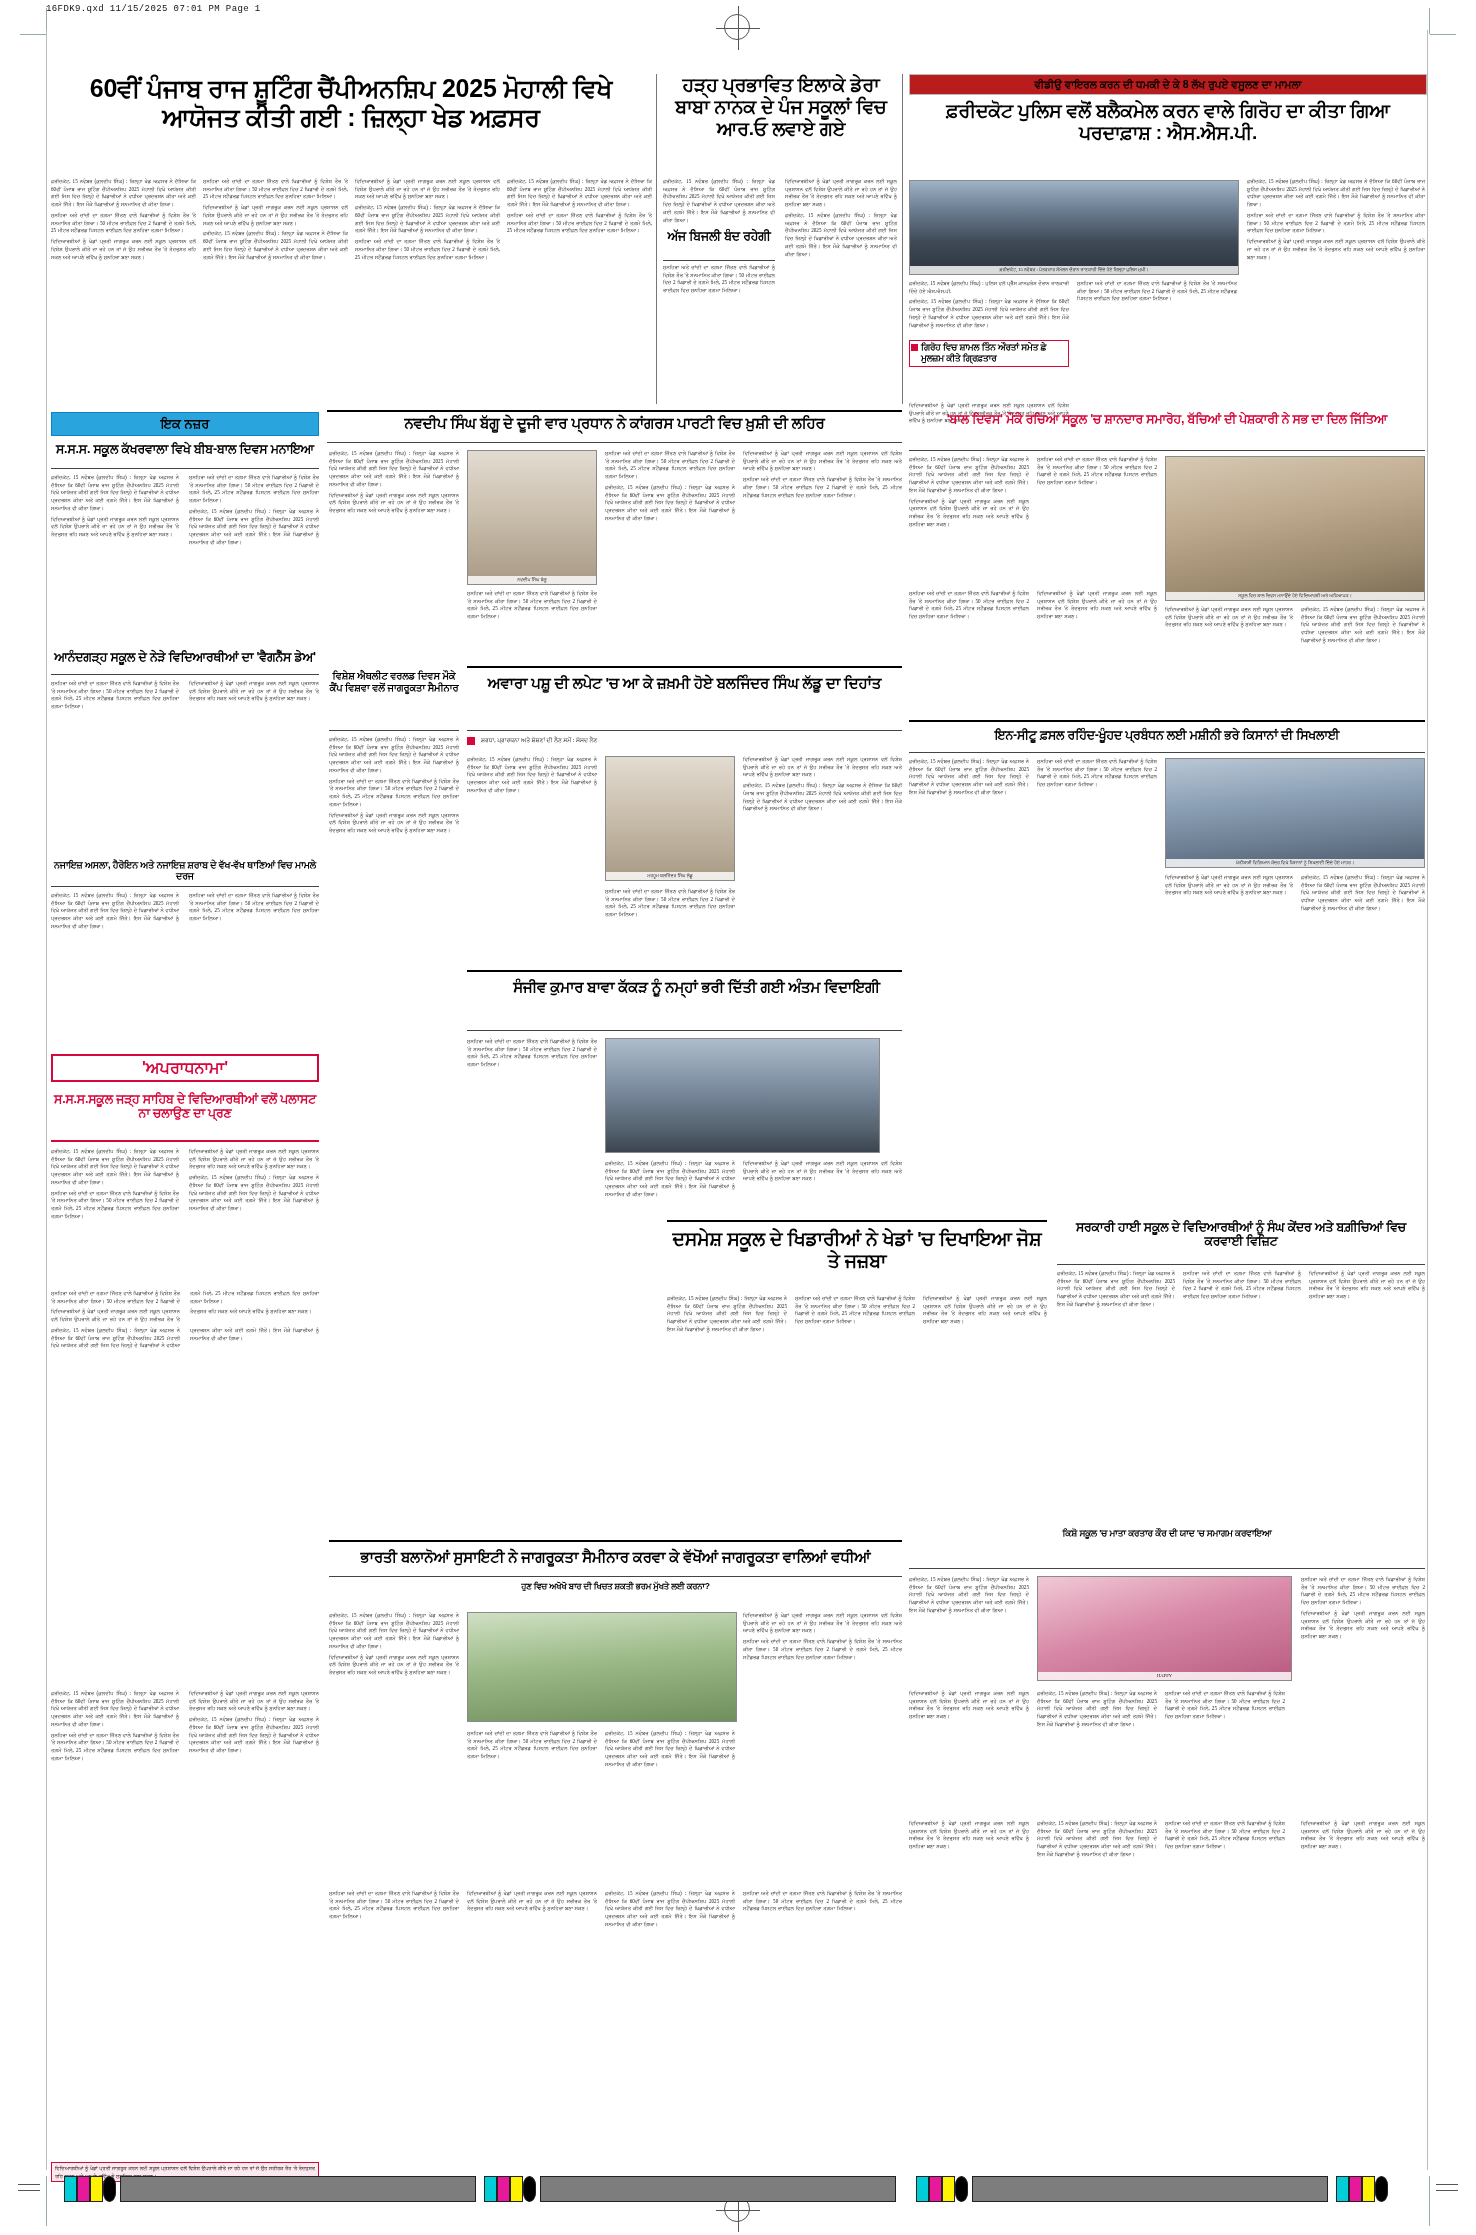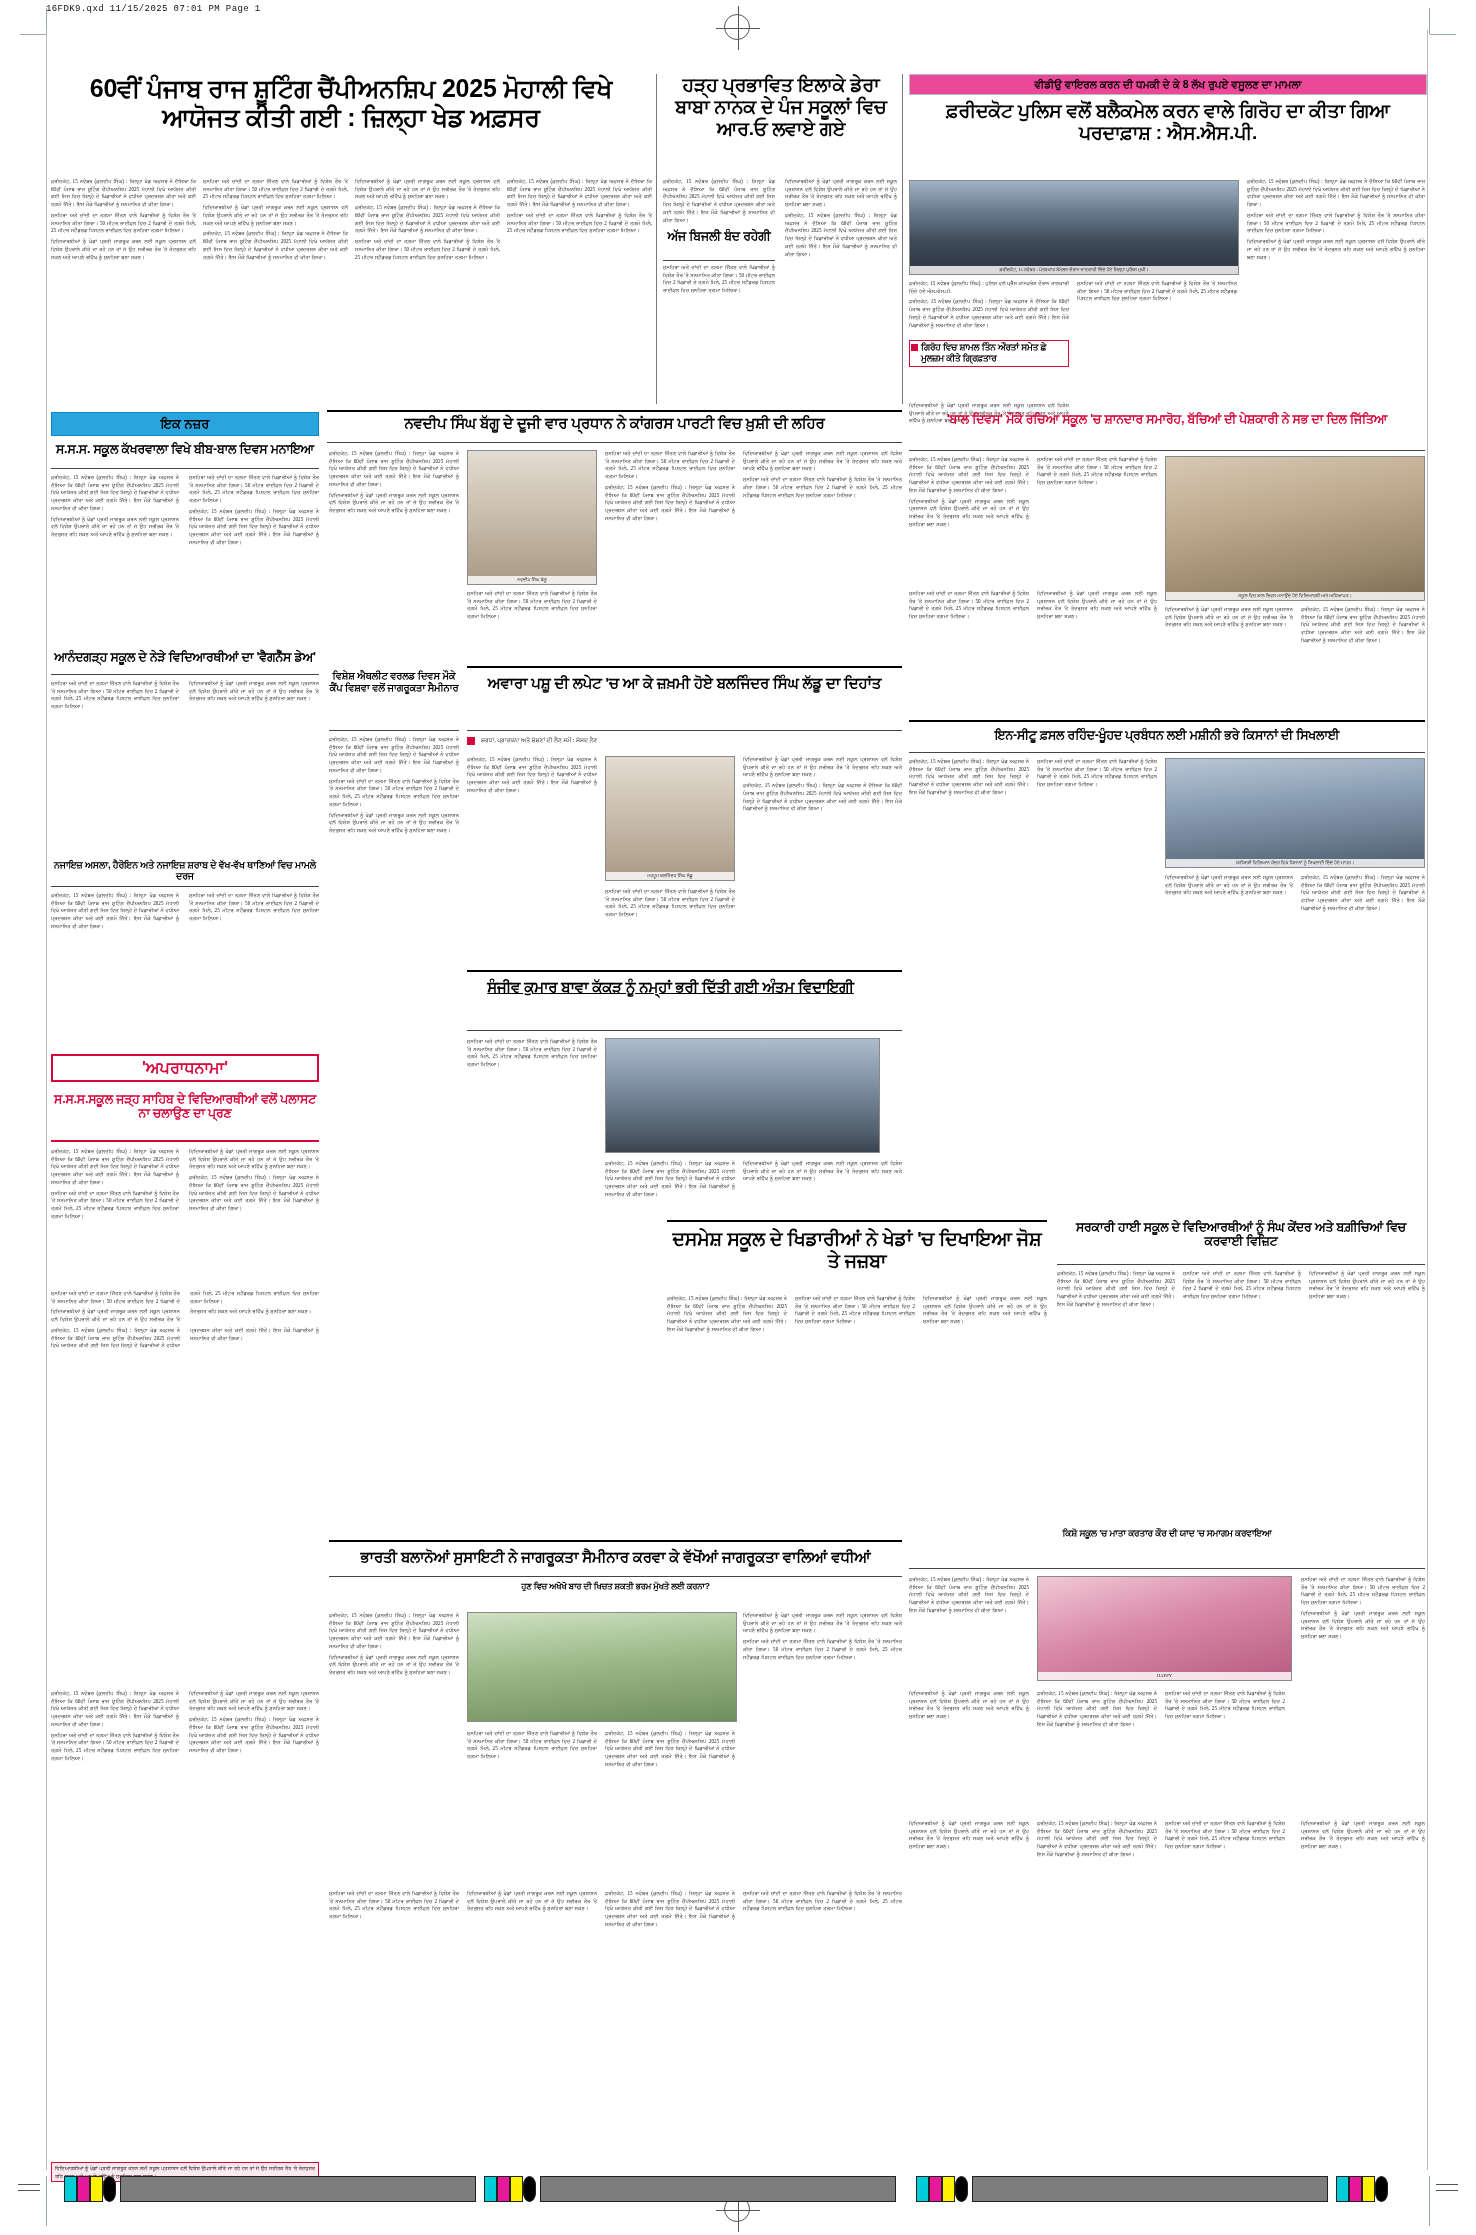--- a/index.html
+++ b/index.html
@@ -75,21 +75,21 @@
   .hl-lg { font-size:19px; }
   .hl-md { font-size:15px; }
   .hl-sm { font-size:12.5px; }
   .hl-xs { font-size:10.5px; }
 
   .rule-h { height:1px; background:#444; width:100%; }
   .rule-thick { height:2px; background:#000; width:100%; }
   .vrule { position:absolute; width:1px; background:#777; }
 
   .kicker {
-    background:#ec4899; color:#000; font-weight:bold; text-align:center;
+    background:#b91c1c; color:#000; font-weight:bold; text-align:center;
     font-size:10.5px; padding:3px 4px; border:1px solid #bbb;
   }
   .bar-blue {
     background:#2aa4dd; color:#000; font-weight:bold; text-align:center;
     font-size:13px; padding:3px 0; border:1px solid #0e85bd;
   }
   .bar-red-box {
     border:2px solid #d6083b; padding:3px 0; text-align:center;
   }
   .bar-red-box .t { color:#d6083b; font-weight:bold; font-size:16px; }
@@ -362,21 +362,21 @@
     <div class="cap">ਖੇਤੀਬਾੜੀ ਵਿਗਿਆਨ ਕੇਂਦਰ ਵਿਖੇ ਕਿਸਾਨਾਂ ਨੂੰ ਸਿਖਲਾਈ ਦਿੰਦੇ ਹੋਏ ਮਾਹਰ।</div>
   </div>
   <div class="col" style="left:1118px; top:844px; width:128px;">
     <div class="body-text">ਵਿਦਿਆਰਥੀਆਂ ਨੂੰ ਖੇਡਾਂ ਪ੍ਰਤੀ ਜਾਗਰੂਕ ਕਰਨ ਲਈ ਸਕੂਲ ਪ੍ਰਸ਼ਾਸਨ ਵਲੋਂ ਵਿਸ਼ੇਸ਼ ਉਪਰਾਲੇ ਕੀਤੇ ਜਾ ਰਹੇ ਹਨ ਤਾਂ ਜੋ ਉਹ ਸਰੀਰਕ ਤੌਰ 'ਤੇ ਤੰਦਰੁਸਤ ਰਹਿ ਸਕਣ ਅਤੇ ਆਪਣੇ ਭਵਿੱਖ ਨੂੰ ਸੁਨਹਿਰਾ ਬਣਾ ਸਕਣ।</div>
   </div>
   <div class="col" style="left:1254px; top:844px; width:124px;">
     <div class="body-text">ਫ਼ਰੀਦਕੋਟ, 15 ਨਵੰਬਰ (ਕੁਲਦੀਪ ਸਿੰਘ) : ਜ਼ਿਲ੍ਹਾ ਖੇਡ ਅਫ਼ਸਰ ਨੇ ਦੱਸਿਆ ਕਿ 60ਵੀਂ ਪੰਜਾਬ ਰਾਜ ਸ਼ੂਟਿੰਗ ਚੈਂਪੀਅਨਸ਼ਿਪ 2025 ਮੋਹਾਲੀ ਵਿਖੇ ਆਯੋਜਤ ਕੀਤੀ ਗਈ ਜਿਸ ਵਿਚ ਜ਼ਿਲ੍ਹੇ ਦੇ ਖਿਡਾਰੀਆਂ ਨੇ ਵਧੀਆ ਪ੍ਰਦਰਸ਼ਨ ਕੀਤਾ ਅਤੇ ਕਈ ਤਗ਼ਮੇ ਜਿੱਤੇ। ਇਸ ਮੌਕੇ ਖਿਡਾਰੀਆਂ ਨੂੰ ਸਨਮਾਨਿਤ ਵੀ ਕੀਤਾ ਗਿਆ।</div>
   </div>
 
   <div class="rule-thick" style="position:absolute; left:420px; top:940px; width:435px;"></div>
-  <div class="hl hl-md" style="position:absolute; left:406px; top:948px; width:435px;text-decoration:underline;">ਸੰਜੀਵ ਕੁਮਾਰ ਬਾਵਾ ਕੱਕੜ ਨੂੰ ਨਮ੍ਹਾਂ ਭਰੀ ਦਿੱਤੀ ਗਈ ਅੰਤਮ ਵਿਦਾਇਗੀ</div>
+  <div class="hl hl-md" style="position:absolute; left:432px; top:948px; width:435px;">ਸੰਜੀਵ ਕੁਮਾਰ ਬਾਵਾ ਕੱਕੜ ਨੂੰ ਨਮ੍ਹਾਂ ਭਰੀ ਦਿੱਤੀ ਗਈ ਅੰਤਮ ਵਿਦਾਇਗੀ</div>
   <div class="rule-h" style="position:absolute; left:420px; top:1000px; width:435px;"></div>
   <div class="col" style="left:420px; top:1008px; width:130px;">
     <div class="body-text">ਸੁਨਹਿਰਾ ਅਤੇ ਚਾਂਦੀ ਦਾ ਤਗ਼ਮਾ ਜਿੱਤਣ ਵਾਲੇ ਖਿਡਾਰੀਆਂ ਨੂੰ ਵਿਸ਼ੇਸ਼ ਤੌਰ 'ਤੇ ਸਨਮਾਨਿਤ ਕੀਤਾ ਗਿਆ। 50 ਮੀਟਰ ਰਾਈਫ਼ਲ ਵਿਚ 2 ਖਿਡਾਰੀ ਦੇ ਤਗ਼ਮੇ ਮਿਲੇ, 25 ਮੀਟਰ ਸਟੈਂਡਰਡ ਪਿਸਟਲ ਰਾਈਫ਼ਲ ਵਿਚ ਸੁਨਹਿਰਾ ਤਗ਼ਮਾ ਮਿਲਿਆ।</div>
   </div>
   <div class="photo ph-crowd" style="position:absolute; left:558px; top:1008px; width:275px; height:115px;"></div>
   <div class="col" style="left:558px; top:1130px; width:130px;">
     <div class="body-text">ਫ਼ਰੀਦਕੋਟ, 15 ਨਵੰਬਰ (ਕੁਲਦੀਪ ਸਿੰਘ) : ਜ਼ਿਲ੍ਹਾ ਖੇਡ ਅਫ਼ਸਰ ਨੇ ਦੱਸਿਆ ਕਿ 60ਵੀਂ ਪੰਜਾਬ ਰਾਜ ਸ਼ੂਟਿੰਗ ਚੈਂਪੀਅਨਸ਼ਿਪ 2025 ਮੋਹਾਲੀ ਵਿਖੇ ਆਯੋਜਤ ਕੀਤੀ ਗਈ ਜਿਸ ਵਿਚ ਜ਼ਿਲ੍ਹੇ ਦੇ ਖਿਡਾਰੀਆਂ ਨੇ ਵਧੀਆ ਪ੍ਰਦਰਸ਼ਨ ਕੀਤਾ ਅਤੇ ਕਈ ਤਗ਼ਮੇ ਜਿੱਤੇ। ਇਸ ਮੌਕੇ ਖਿਡਾਰੀਆਂ ਨੂੰ ਸਨਮਾਨਿਤ ਵੀ ਕੀਤਾ ਗਿਆ।</div>
   </div>
   <div class="col" style="left:696px; top:1130px; width:159px;">
     <div class="body-text">ਵਿਦਿਆਰਥੀਆਂ ਨੂੰ ਖੇਡਾਂ ਪ੍ਰਤੀ ਜਾਗਰੂਕ ਕਰਨ ਲਈ ਸਕੂਲ ਪ੍ਰਸ਼ਾਸਨ ਵਲੋਂ ਵਿਸ਼ੇਸ਼ ਉਪਰਾਲੇ ਕੀਤੇ ਜਾ ਰਹੇ ਹਨ ਤਾਂ ਜੋ ਉਹ ਸਰੀਰਕ ਤੌਰ 'ਤੇ ਤੰਦਰੁਸਤ ਰਹਿ ਸਕਣ ਅਤੇ ਆਪਣੇ ਭਵਿੱਖ ਨੂੰ ਸੁਨਹਿਰਾ ਬਣਾ ਸਕਣ।</div>

